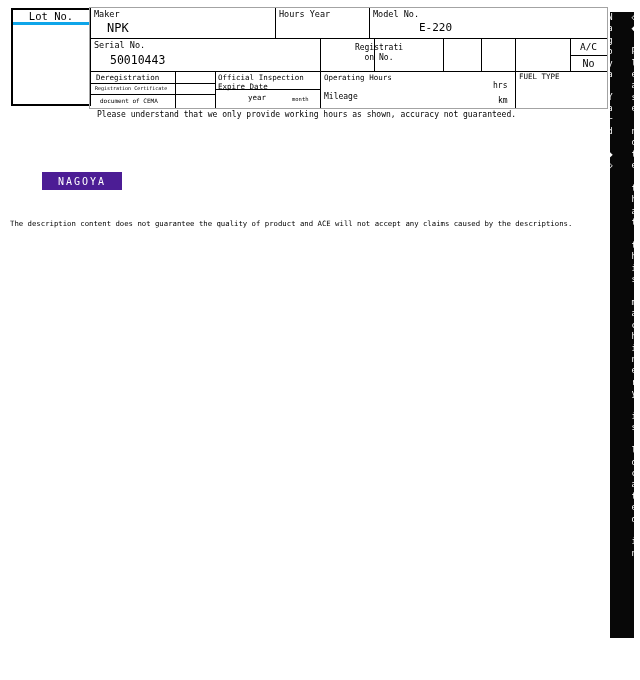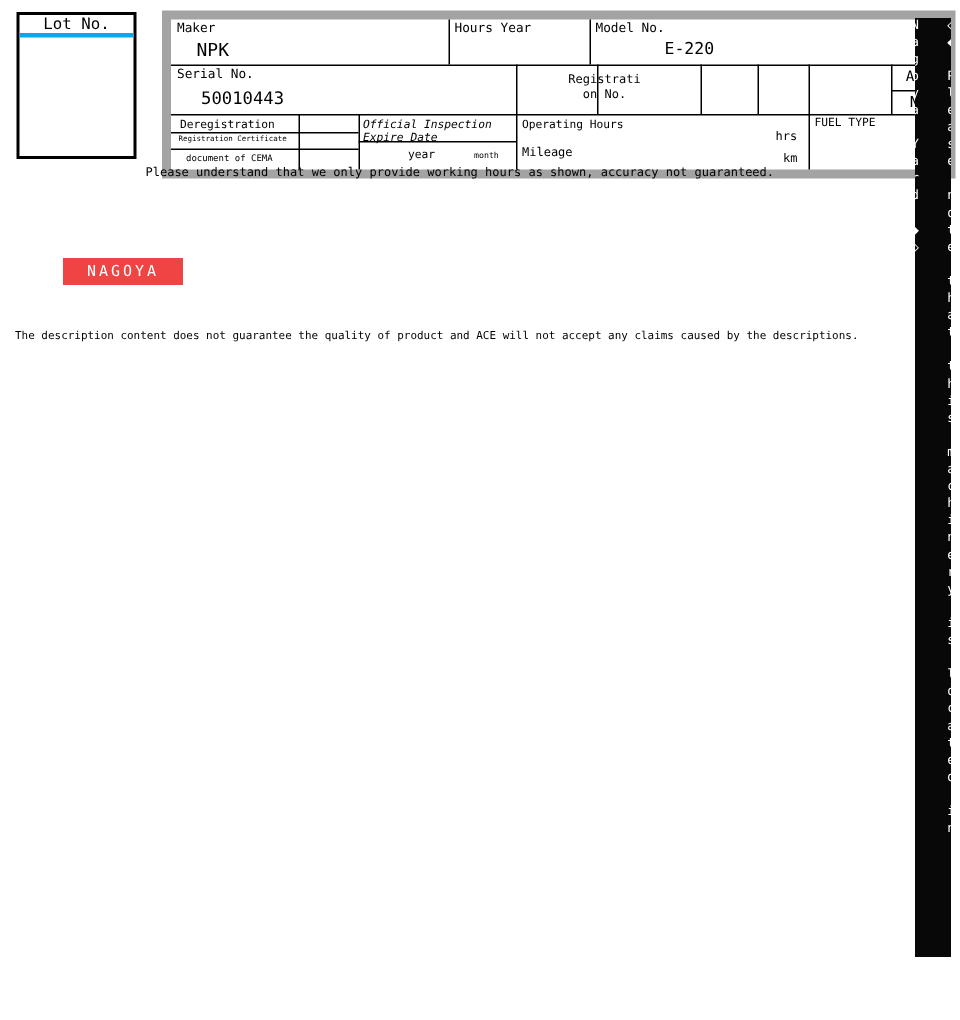--- a/index.html
+++ b/index.html
@@ -9,26 +9,26 @@
     color:#000;-webkit-font-smoothing:antialiased;
   }
   .abs{position:absolute;}
   .t{position:absolute;line-height:1.15;white-space:nowrap;}
   .pre{white-space:pre-line;}
   
   .lot-box{left:11px;top:8px;width:76px;height:94px;border:2px solid #000;}
   .lot-head{height:12px;border-bottom:3px solid #0ea5e9;text-align:center;font-size:10.5px;line-height:12px;}
   .lot-num{text-align:center;font-size:25px;margin-top:22px;letter-spacing:0px;}
   
-  .table{left:108px;top:7px;width:517px;height:100px;border:6px solid #a3a3a3;}
+  .table{left:89px;top:7px;width:517px;height:100px;border:1px solid #a3a3a3;}
   .hline{position:absolute;height:1px;background:#000;}
   .vline{position:absolute;width:1px;background:#000;}
   .ctr{text-align:center;}
   
-  .badge{left:42px;top:172px;width:80px;height:18px;background:#ef4444;color:#fff;
+  .badge{left:42px;top:172px;width:80px;height:18px;background:#4c1d95;color:#fff;
          display:flex;align-items:center;justify-content:center;font-size:10px;letter-spacing:2px;}
   .sidebar{left:610px;top:12px;width:24px;height:626px;background:#080808;color:#fff;
            display:flex;align-items:center;justify-content:center;overflow:hidden;}
   .sidebar-text{writing-mode:vertical-rl;text-orientation:upright;
                 font-size:8.5px;letter-spacing:1.4px;line-height:24px;}
 </style>
 </head>
 <body>
 
 <div class="abs lot-box">
@@ -65,21 +65,21 @@
   <span class="t" style="left:20px;top:46px;font-size:11.5px;">50010443</span>
   <span class="t pre ctr" style="left:231px;top:35px;width:52px;font-size:8px;line-height:10px;white-space:pre-line;margin-left:32px;">Registrati
 on No.</span>
   <span class="t ctr" style="left:480px;top:34px;width:37px;font-size:9.5px;">A/C</span>
   <span class="t ctr" style="left:480px;top:50px;width:37px;font-size:10px;">No</span>
 
   <span class="t" style="left:6px;top:66px;font-size:7.5px;">Deregistration</span>
   <span class="t" style="left:5px;top:78px;font-size:5px;">Registration Certificate</span>
   <span class="t" style="left:10px;top:90px;font-size:6px;">document of CEMA</span>
 
-  <span class="t pre" style="left:128px;top:65px;font-size:7.5px;line-height:9px;white-space:pre-line;font-style:italic;">Official Inspection
+  <span class="t pre" style="left:128px;top:65px;font-size:7.5px;line-height:9px;white-space:pre-line;">Official Inspection
 Expire Date</span>
   <span class="t" style="left:158px;top:86px;font-size:7.5px;">year</span>
   <span class="t" style="left:202px;top:88px;font-size:5.5px;">month</span>
 
   <span class="t" style="left:234px;top:66px;font-size:7.5px;">Operating Hours</span>
   <span class="t" style="left:403px;top:73px;font-size:8px;">hrs</span>
   <span class="t" style="left:234px;top:84px;font-size:8px;">Mileage</span>
   <span class="t" style="left:408px;top:88px;font-size:8px;">km</span>
 
   <span class="t" style="left:429px;top:65px;font-size:7.5px;text-align:right;">FUEL TYPE</span>

